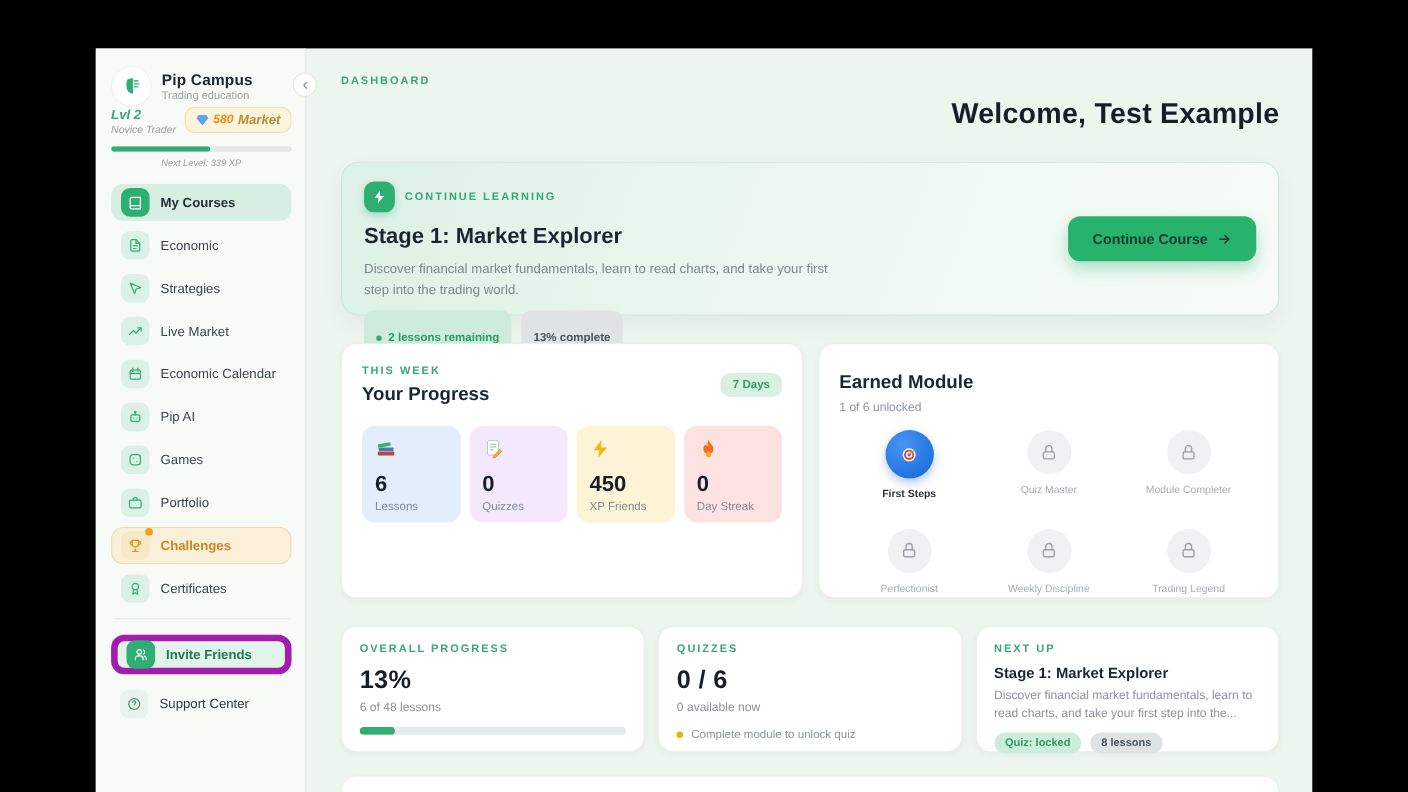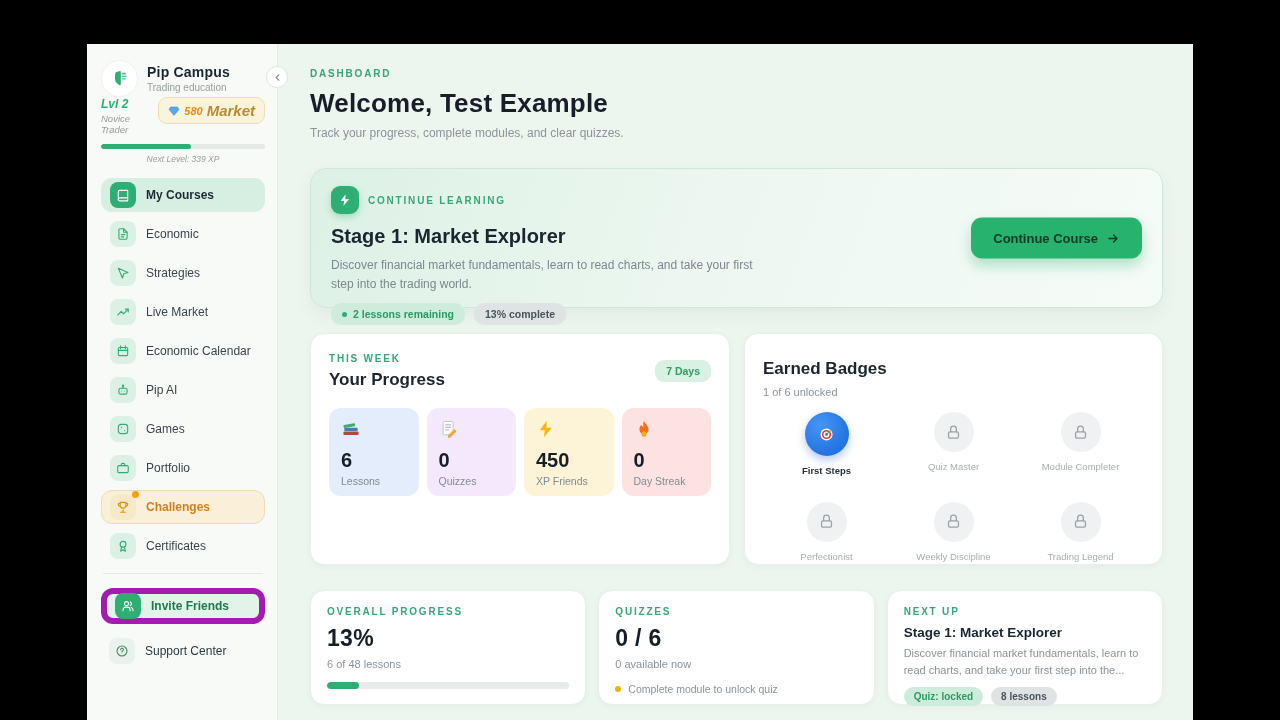--- a/index.html
+++ b/index.html
@@ -16,21 +16,21 @@
   .brand-name { font-size:14px; font-weight:bold; color:#1c262e; letter-spacing:.2px; }
   .brand-tagline { font-size:10px; color:#98a09d; margin-top:2px; }
 
   .level-block { margin-top:0;font-style:italic; }
   .level-top { display:flex; justify-content:space-between; align-items:flex-start; }
   .level-label { font-size:12px; font-weight:bold; color:#2fae74; }
   .level-rank { font-size:9.5px; color:#98a09d; margin-top:2px; }
   .currency-pill { display:flex; align-items:center; gap:4px; background:#fbf4dd; border:1px solid #efddae; border-radius:9px; padding:4px 9px; }
   .currency-pill svg { width:12px; height:12px; }
   .currency-value { font-size:11px; font-weight:bold; color:#ef8b0d; }
-  .currency-name { font-size:15px; font-weight:bold; color:#bb8d33; }
+  .currency-name { font-size:12px; font-weight:bold; color:#bb8d33; }
   .level-bar { margin-top:9px; height:5px; border-radius:3px; background:#e5e9e6; overflow:hidden; }
   .level-bar-fill { height:100%; background:#2fae74; border-radius:3px; }
   .next-level { text-align:center; font-size:8.5px; color:#9aa19b; margin-top:5px; }
 
   .nav { margin-top:14px; }
   .nav-item { display:flex; align-items:center; gap:10px; height:34px; padding:0 8px; border-radius:11px; margin-bottom:5px; cursor:pointer; border:1px solid transparent; }
   .nav-item .label { font-size:12px; color:#3b454d; }
   .nav-item.active { background:#d7efe2;text-align:center; }
   .nav-item.active .label { font-weight:bold; color:#1f2a33; }
   .nav-item.orange { background:#faf0da; border-color:#eedcb0; }
@@ -43,31 +43,31 @@
   .notif-dot { position:absolute; top:-3px; right:-3px; width:7px; height:7px; border-radius:50%; background:#f0a013; }
   .nav-divider { height:1px; background:#e3eae4; margin:10px 2px 14px 2px; }
   .invite-card { display:flex; align-items:center; gap:10px; height:36px; padding:0 8px; border-radius:12px; background:#e2f3e9; border:6px solid #a21caf; cursor:pointer; margin-bottom:10px; }
   .invite-card .label { font-size:12px; font-weight:bold; color:#1f7a4d; }
   .support-item { display:flex; align-items:center; gap:10px; height:34px; padding:0 8px; border-radius:11px; cursor:pointer; }
   .support-item .label { font-size:12px; color:#2c3940; }
 
   
   .main { flex:1; padding:24px 30px 0 32px; overflow:hidden; }
   .eyebrow { font-size:10px; font-weight:bold; letter-spacing:1.8px; color:#3aa577; }
-  .page-title { font-size:26px; font-weight:bold; color:#161f27; margin-top:9px; letter-spacing:.2px; }
+  .page-title { font-size:26px; font-weight:bold; color:#161f27; margin-top:9px; letter-spacing:.2px;text-align:right; }
   .page-subtitle { font-size:12px; color:#8b949b; margin-top:7px; }
 
   .continue-card { position:relative; margin-top:28px; height:140px; border-radius:16px; border:1px solid #cfe7da; background:linear-gradient(110deg,#ddf1e6 0%,#eef8f2 55%,#f6fbf8 100%); padding:17px 20px; box-shadow:0 8px 18px rgba(40,90,60,.06); }
   .cc-head { display:flex; align-items:center; gap:9px; }
   .bolt-sq { width:28px; height:28px; border-radius:9px; background:#2fae74; display:flex; align-items:center; justify-content:center; box-shadow:0 3px 7px rgba(47,174,116,.35); }
   .bolt-sq svg { width:14px; height:14px; }
   .cc-title { font-size:20px; font-weight:bold; color:#1b2530; margin-top:11px; }
   .cc-desc { font-size:12px; color:#7d8790; line-height:1.55; margin-top:8px; max-width:430px; }
   .pill-row { display:flex; gap:9px; margin-top:10px; }
-  .pill { display:inline-flex; align-items:center; gap:6px; font-size:10.5px; font-weight:bold; border-radius:10px; padding:5px 11px; }
+  .pill { display:inline-flex; align-items:center; gap:6px; font-size:10.5px; font-weight:bold; border-radius:10px; padding:19px 11px; }
   .pill.green { background:#cdecdb; color:#2c9a61; }
   .pill.gray { background:#dfe3e4; color:#4a545c; }
   .pill .dot { width:5px; height:5px; border-radius:50%; background:#2fae74; }
   .continue-btn { position:absolute; right:20px; top:50%; transform:translateY(-50%); display:flex; align-items:center; gap:8px; background:#27b36d; color:#123a27; border:none; font-family:inherit; font-size:13px; font-weight:bold; padding:13px 22px; border-radius:11px; cursor:pointer; box-shadow:0 7px 14px rgba(39,179,109,.35); }
   .continue-btn svg { width:14px; height:14px; fill:none; stroke:#123a27; stroke-width:2.2; stroke-linecap:round; stroke-linejoin:round; }
 
   .row2 { display:flex; gap:14px; margin-top:25px; }
   .card { background:#fff; border:1px solid #e9efe9; border-radius:14px; box-shadow:0 2px 6px rgba(25,45,35,.04); }
   .progress-card { width:420px; height:232px; padding:19px 18px; position:relative; }
   .card-title { font-size:17px; font-weight:bold; color:#1b2530; margin-top:6px; }
@@ -279,21 +279,20 @@
             </svg>
           </span>
       <span class="label">Support Center</span>
     </div>
   </aside>
 
   <main class="main">
 
     <div class="eyebrow">DASHBOARD</div>
     <h1 class="page-title">Welcome, Test Example</h1>
-    <div class="page-subtitle">Track your progress, complete modules, and clear quizzes.</div>
 
     <section class="continue-card">
       <div class="cc-head">
         <div class="bolt-sq">
           <svg viewBox="0 0 24 24">
                 <path d="M13 2L4.5 13.5h6L9.5 22 19 10.5h-6.5L13 2z" fill="#ffffff"></path>
               </svg>
         </div>
         <span class="eyebrow">CONTINUE LEARNING</span>
       </div>
@@ -356,21 +355,21 @@
                   <path d="M12 2.5c1.2 3.8 5.5 5.6 5.5 10a5.5 5.5 0 0 1-11 0c0-2.2 1-3.9 2.3-5.5.5 1.3 1.4 2.1 2.7 2.3-.9-2.8-.5-4.8.5-6.8z" fill="#f2701d"></path>
                   <path d="M12 21.2a3 3 0 0 1-3-3c0-1.5 1.2-2.6 3-4.1 1.8 1.5 3 2.6 3 4.1a3 3 0 0 1-3 3z" fill="#f9a825"></path>
                 </svg>
             <div class="stat-value">0</div>
             <div class="stat-label">Day Streak</div>
           </div>
         </div>
       </section>
 
       <section class="card achievements-card">
-        <div class="card-title">Earned Badges</div>
+        <div class="card-title">Earned Module</div>
         <div class="ach-sub">1 of 6 unlocked</div>
         <div class="badge-grid">
           <div class="badge unlocked">
             <div class="badge-circle">
               <svg viewBox="0 0 24 24">
                     <circle cx="12" cy="12" r="8.5" fill="#ffffff"></circle>
                     <circle cx="12" cy="12" r="6.5" fill="#e23b3b"></circle>
                     <circle cx="12" cy="12" r="4.2" fill="#ffffff"></circle>
                     <circle cx="12" cy="12" r="2" fill="#e23b3b"></circle>
                     <path d="M12 12l5.2-5.2" stroke="#3fae68" stroke-width="1.5"></path>

